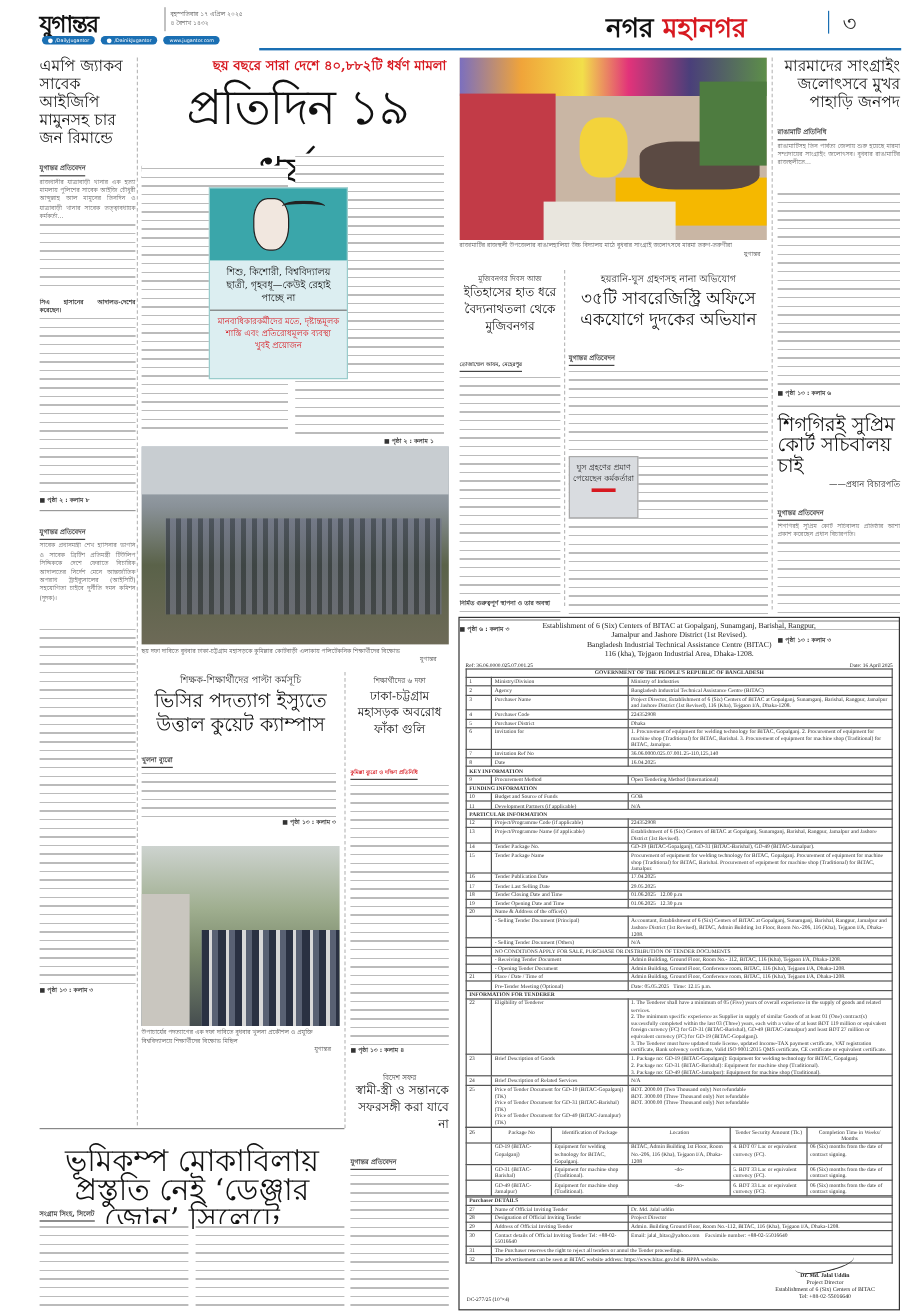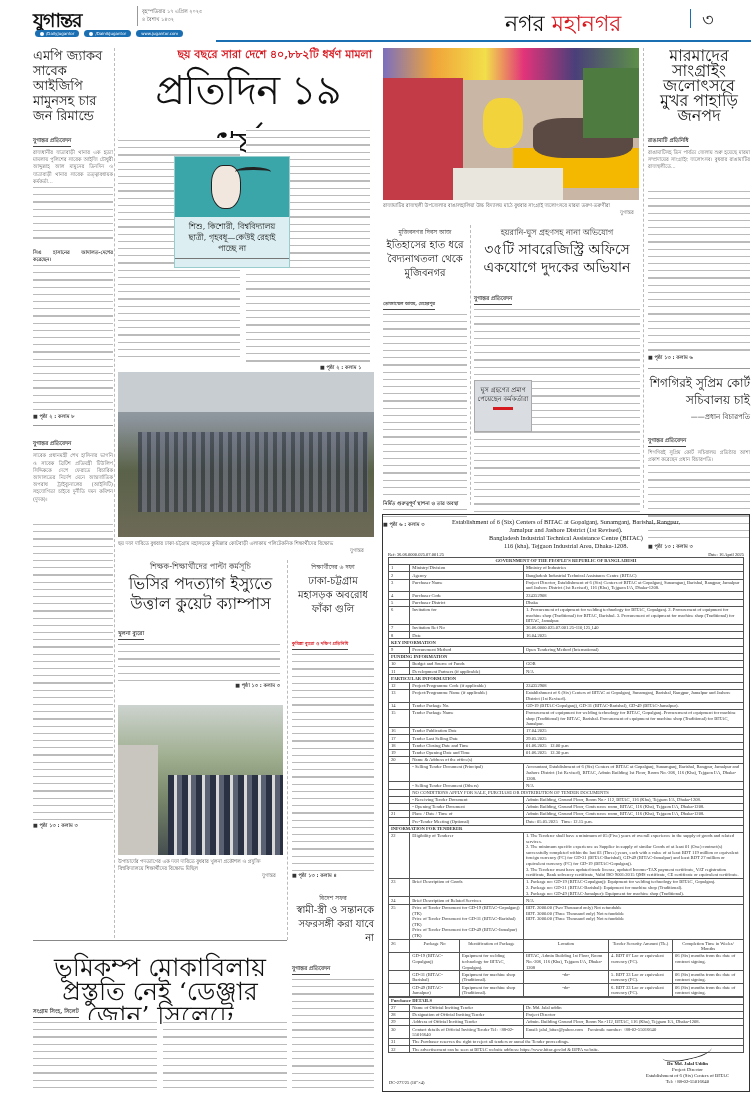--- a/index.html
+++ b/index.html
@@ -30,21 +30,21 @@
     <span style="background:#1a6fb3;color:#fff;font-size:4px;padding:1px 5px;border-radius:5px;display:flex;align-items:center;gap:2px">
         <span style="display:inline-block;width:4px;height:4px;background:#fff;border-radius:50%"></span>
         <span>/DailyJugantor</span>
       </span>
     <span style="background:#1a6fb3;color:#fff;font-size:4px;padding:1px 5px;border-radius:5px;display:flex;align-items:center;gap:2px">
         <span style="display:inline-block;width:4px;height:4px;background:#fff;border-radius:50%"></span>
         <span>/DainikJugantor</span>
       </span>
     <span style="background:#1a6fb3;color:#fff;font-size:4px;padding:1px 5px;border-radius:5px">www.jugantor.com</span>
   </div>
-  <div class="abs" style="left:505px;top:6px;font-size:22px;font-weight:400;font-family:'DejaVu Serif',serif">
+  <div class="abs" style="left:505px;top:6px;font-size:22px;font-weight:700;font-family:'DejaVu Serif',serif">
     <span style="color:#111">নগর</span>
     <span style="color:#d71920">মহানগর</span>
   </div>
   <div class="abs" style="left:690px;top:9px;height:19px;border-left:1.4px solid #1a6fb3"></div>
   <div class="abs" style="left:702px;top:6px;font-size:18px;color:#333">৩</div>
   <div class="abs" style="left:216px;top:40px;width:535px;height:2px;background:#1a6fb3"></div>
 </div>
 
 <div class="abs" style="left:33px;top:48px;width:80px;height:890px">
   <div class="hd" style="font-size:13px;line-height:15px;margin-bottom:4px">এমপি জ্যাকব সাবেক আইজিপি মামুনসহ চার জন রিমান্ডে</div>
@@ -60,26 +60,27 @@
   <div class="jump">■ পৃষ্ঠা ১৩ : কলাম ৩</div>
 </div>
 <div class="vline" style="left:114px;top:48px;height:890px"></div>
 
 <div class="abs" style="left:122px;top:46px;width:250px;text-align:right;font-family:'DejaVu Serif',serif;font-size:11px;color:#d71920;font-weight:bold">ছয় বছরে সারা দেশে ৪০,৮৮২টি ধর্ষণ মামলা</div>
 <div class="abs hd" style="left:118px;top:62px;width:260px;text-align:center;font-size:40px;line-height:56px;letter-spacing:-1px">প্রতিদিন ১৯ ধর্ষণ</div>
 <div class="abs" style="left:118px;top:128px;width:252px;height:240px">
   <div class="byline">ইমন রহমান</div>
   <div class="abs filler" style="left:0;top:10px;width:122px;height:225px"></div>
   <div class="abs filler" style="left:128px;top:0;width:124px;height:235px"></div>
-  <div class="abs" style="left:56px;top:28px;width:116px;height:112px;background:#dceef1;border:0.5px solid #9cc">
+  <div class="abs" style="left:56px;top:28px;width:116px;height:160px;background:#dceef1;border:0.5px solid #9cc">
     <div style="height:60px;background:#3aa6aa;position:relative;overflow:hidden">
       <div style="position:absolute;left:36px;top:8px;width:30px;height:44px;background:#f1e7df;border-radius:40% 40% 45% 45%;border:1px solid #222"></div>
       <div style="position:absolute;left:60px;top:10px;width:36px;height:10px;border-top:3px solid #222;border-radius:50%"></div>
     </div>
     <div class="hd" style="font-size:8px;line-height:11px;text-align:center;padding:4px 6px;border-bottom:0.6px solid #777">শিশু, কিশোরী, বিশ্ববিদ্যালয় ছাত্রী, গৃহবধূ—কেউই রেহাই পাচ্ছে না</div>
+    <div style="font-size:7px;line-height:10px;text-align:center;padding:4px 6px;color:#d71920">মানবাধিকারকর্মীদের মতে, দৃষ্টান্তমূলক শাস্তি এবং প্রতিরোধমূলক ব্যবস্থা খুবই প্রয়োজন</div>
   </div>
 </div>
 <div class="abs jump" style="left:320px;top:364px">■ পৃষ্ঠা ২ : কলাম ১</div>
 
 <div class="photo" style="left:118px;top:372px;width:256px;height:165px;background:linear-gradient(180deg,#aeb7bf 0%,#8a9299 30%,#5a6249 60%,#6d6a57 100%)">
   <div style="position:absolute;left:20px;top:60px;width:230px;height:80px;background:repeating-linear-gradient(90deg,#2c3241 0,#2c3241 4px,#6c7088 4px,#6c7088 9px);opacity:.6"></div>
   <div style="position:absolute;left:0;top:0;width:256px;height:40px;background:#c8cdd1"></div>
 </div>
 <div class="abs caption" style="left:118px;top:540px;width:256px">ছয় দফা দাবিতে বুধবার ঢাকা-চট্টগ্রাম মহাসড়কে কুমিল্লার কোটবাড়ী এলাকায় পলিটেকনিক শিক্ষার্থীদের বিক্ষোভ</div>
 <div class="abs caption" style="left:350px;top:547px">যুগান্তর</div>
@@ -133,27 +134,27 @@
   <div style="position:absolute;left:130px;top:100px;width:126px;height:40px;background:#f5b800"></div>
   <div style="position:absolute;left:150px;top:70px;width:100px;height:40px;background:#5b4a43;border-radius:30%"></div>
   <div style="position:absolute;left:200px;top:20px;width:56px;height:70px;background:#4e7c40"></div>
   <div style="position:absolute;left:70px;top:120px;width:110px;height:32px;background:#e9e6de"></div>
 </div>
 <div class="abs caption" style="left:383px;top:202px;width:256px">রাজামাটির রাজস্থলী উপজেলার বাঙালহালিয়া উচ্চ বিদ্যালয় মাঠে বুধবার সাংগ্রাই জলোৎসবে মারমা তরুণ-তরুণীরা</div>
 <div class="abs caption" style="left:620px;top:209px">যুগান্তর</div>
 
 <div class="vline" style="left:643px;top:48px;height:460px"></div>
 <div class="abs" style="left:648px;top:48px;width:102px">
-  <div class="hd" style="font-size:16px;line-height:15px;text-align:center;margin-bottom:4px">মারমাদের সাংগ্রাইং জলোৎসবে মুখর পাহাড়ি জনপদ</div>
+  <div class="hd" style="font-size:13px;line-height:15px;text-align:right;margin-bottom:4px">মারমাদের সাংগ্রাইং জলোৎসবে মুখর পাহাড়ি জনপদ</div>
   <div class="byline">রাঙামাটি প্রতিনিধি</div>
   <div class="txt" style="height:40px"><span>রাঙামাটিসহ তিন পার্বত্য জেলায় শুরু হয়েছে মারমা সম্প্রদায়ের সাংগ্রাইং জলোৎসব। বুধবার রাঙামাটির রাজস্থলীতে...</span></div>
   <div class="filler" style="height:165px"></div>
   <div class="jump">■ পৃষ্ঠা ১৩ : কলাম ৬</div>
   <div class="hline" style="position:relative;margin:6px 0;border-top:0.6px solid #999"></div>
-  <div class="hd" style="font-size:12px;line-height:17px;text-align:right">শিগগিরই সুপ্রিম কোর্ট সচিবালয় চাই</div>
+  <div class="hd" style="font-size:16px;line-height:17px;text-align:left">শিগগিরই সুপ্রিম কোর্ট সচিবালয় চাই</div>
   <div style="font-size:7px;text-align:right;margin:2px 0 4px">——প্রধান বিচারপতি</div>
   <div class="byline">যুগান্তর প্রতিবেদন</div>
   <div class="txt" style="height:14px"><span>শিগগিরই সুপ্রিম কোর্ট সচিবালয় প্রতিষ্ঠার আশা প্রকাশ করেছেন প্রধান বিচারপতি।</span></div>
   <div class="filler" style="height:80px"></div>
   <div class="jump">■ পৃষ্ঠা ১৩ : কলাম ৩</div>
 </div>
 
 <div class="abs" style="left:385px;top:227px;width:80px;font-size:6px;color:#333;text-align:center">মুজিবনগর দিবস আজ</div>
 <div class="abs hd" style="left:383px;top:238px;width:84px;text-align:center;font-size:10px;line-height:14px">ইতিহাসের হাত ধরে বৈদ্যনাথতলা থেকে মুজিবনগর</div>
 <div class="abs" style="left:383px;top:290px;width:84px">

